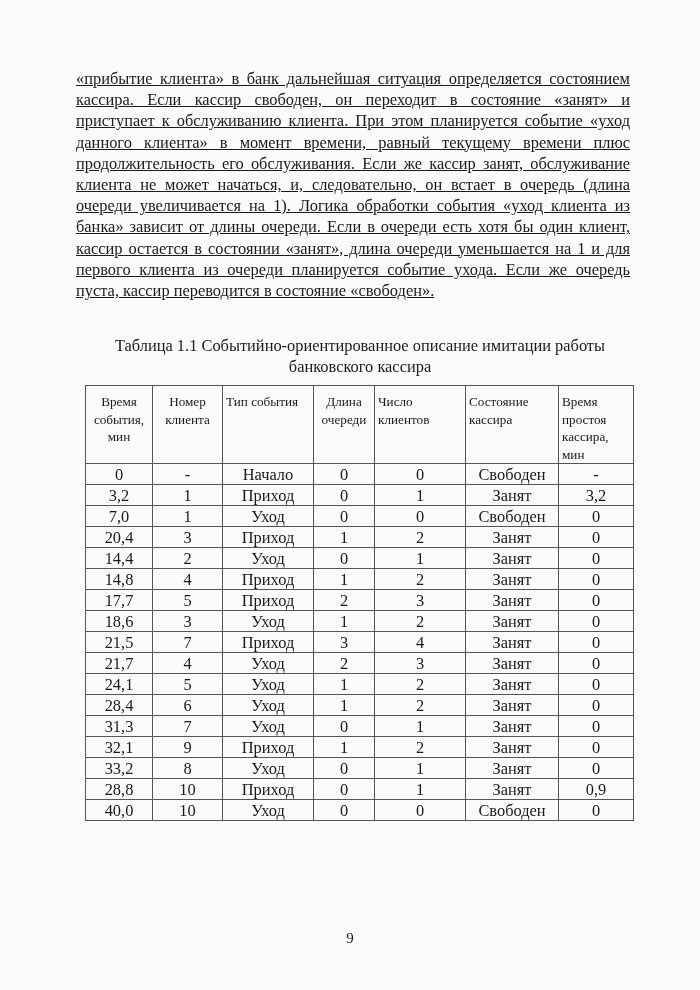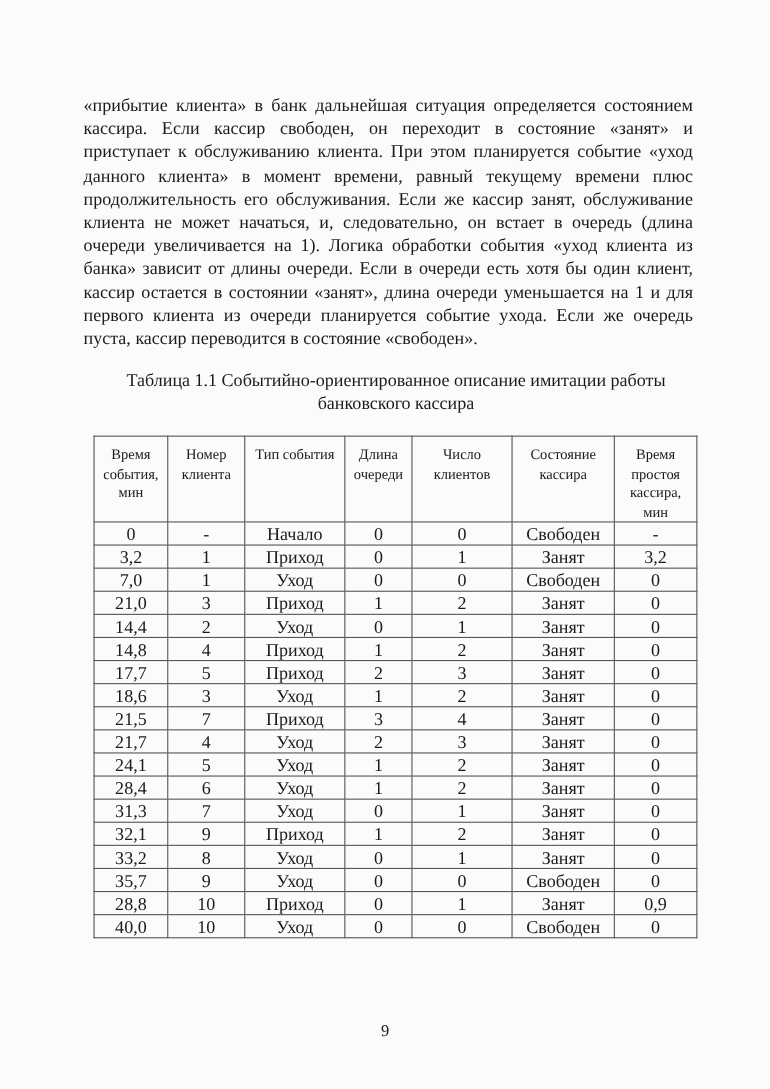--- a/index.html
+++ b/index.html
@@ -6,56 +6,57 @@
   body {
     width: 700px; height: 990px;
     background: #fbfbfb;
     font-family: "Liberation Serif", "DejaVu Serif", serif;
     color: #1a1a1a;
     position: relative;
     overflow: hidden;
   }
   .para {
     position: absolute;
-    left: 76px; top: 85px;
+    left: 76px; top: 68px;
     width: 554px;
     font-size: 16.4px;
     line-height: 21.2px;
     text-align: justify;
     margin: 0;
+    text-decoration: underline;
   }
   .caption {
     position: absolute;
     left: 80px; top: 335px;
     width: 560px;
     text-align: center;
     font-size: 16.4px;
     line-height: 21px;
   }
   table.sim {
     position: absolute;
-    left: 85px; top: 396px;
+    left: 85px; top: 385px;
     width: 548px;
     border-collapse: collapse;
     table-layout: fixed;
   }
   table.sim th, table.sim td {
     border: 1px solid #555;
     padding: 0 3px;
     font-weight: normal;
   }
   table.sim th {
     font-size: 13.2px;
     line-height: 17.5px;
     vertical-align: top;
     height: 67px;
     padding-top: 7px;
   }
   table.sim th.c { text-align: center; }
-  table.sim th.l { text-align: center; }
+  table.sim th.l { text-align: left; }
   table.sim td {
     font-size: 16.4px;
     height: 20px;
     line-height: 19px;
     text-align: center;
     padding: 0 3px;
   }
   .pagenum {
     position: absolute;
     left: 0; width: 700px;
@@ -117,21 +118,21 @@
       <tr>
         <td>7,0</td>
         <td>1</td>
         <td>Уход</td>
         <td>0</td>
         <td>0</td>
         <td>Свободен</td>
         <td>0</td>
       </tr>
       <tr>
-        <td>21,0</td>
+        <td>20,4</td>
         <td>3</td>
         <td>Приход</td>
         <td>1</td>
         <td>2</td>
         <td>Занят</td>
         <td>0</td>
       </tr>
       <tr>
         <td>14,4</td>
         <td>2</td>
@@ -225,29 +226,20 @@
       <tr>
         <td>33,2</td>
         <td>8</td>
         <td>Уход</td>
         <td>0</td>
         <td>1</td>
         <td>Занят</td>
         <td>0</td>
       </tr>
       <tr>
-        <td>35,7</td>
-        <td>9</td>
-        <td>Уход</td>
-        <td>0</td>
-        <td>0</td>
-        <td>Свободен</td>
-        <td>0</td>
-      </tr>
-      <tr>
         <td>28,8</td>
         <td>10</td>
         <td>Приход</td>
         <td>0</td>
         <td>1</td>
         <td>Занят</td>
         <td>0,9</td>
       </tr>
       <tr>
         <td>40,0</td>

